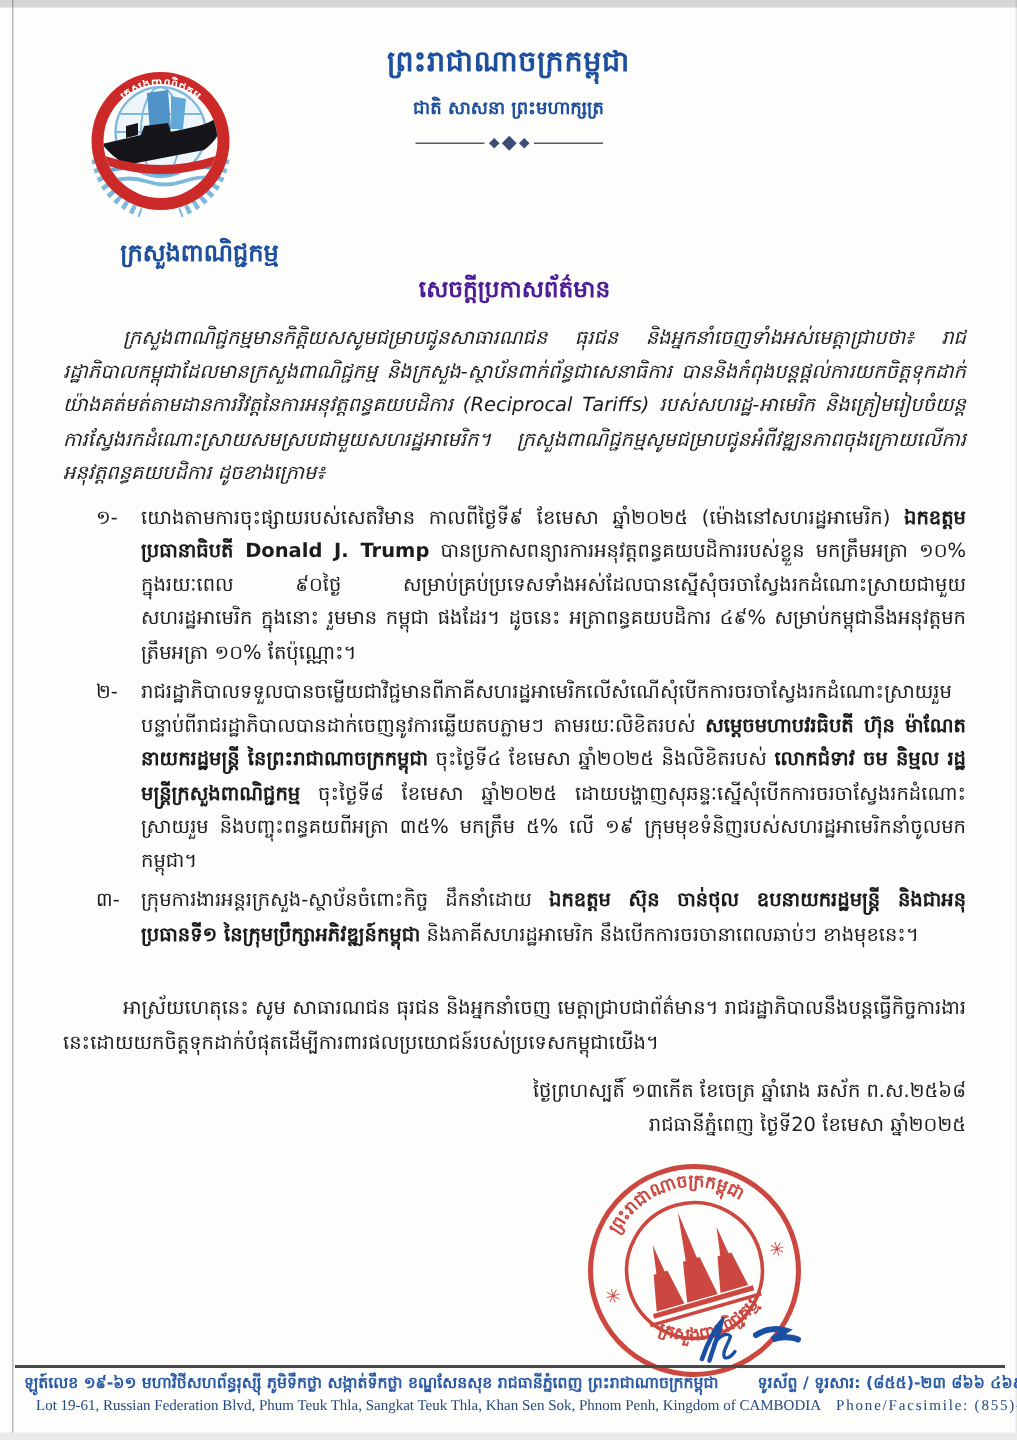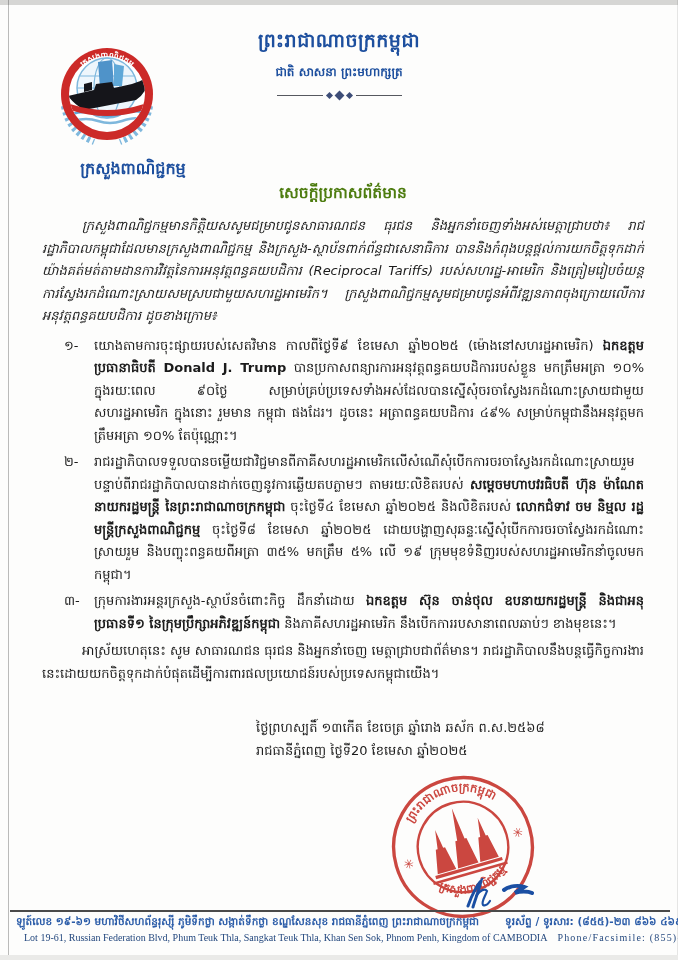--- a/index.html
+++ b/index.html
@@ -24,31 +24,31 @@
   .divider .dia{width:5px;height:5px;background:#3d4d77;transform:rotate(45deg);}
   .divider .dia.big{width:7px;height:7px;}
 
   
   .logo{position:absolute;left:54px;top:44px;width:106px;height:106px;}
   .ministry-name{position:absolute;left:30px;top:158px;width:206px;text-align:center;
     color:#1d4f9e;font-weight:bold;font-size:16px;}
 
   
   .content{position:absolute;top:183px;left:42px;right:34px;}
-  .doc-title{text-align:center;font-weight:bold;font-size:15.5px;color:#4d7c0f;}
+  .doc-title{text-align:center;font-weight:bold;font-size:15.5px;color:#4c1d95;}
   .para{font-size:13px;line-height:22.5px;text-align:justify;margin:0;}
   .intro{margin-top:9px;text-indent:40px;font-style:italic;}
   .list{margin-top:7px;padding-left:22px;}
   .list-item{position:relative;padding-left:30px;font-size:13px;line-height:22.5px;text-align:justify;margin-top:4px;}
   .num{position:absolute;left:0;top:0;}
   .bold{font-weight:bold;}
-  .closing{margin-top:5px;text-indent:40px;}
-
-  
-  .dateblock{position:absolute;top:716px;left:256px;width:388px;text-align:left;
+  .closing{margin-top:27px;text-indent:40px;}
+
+  
+  .dateblock{position:absolute;top:716px;left:256px;width:388px;text-align:right;
     font-size:13px;line-height:23px;color:#1b1b1b;}
 
   
   .stamp{position:absolute;left:386px;top:770px;width:154px;height:154px;transform:rotate(-16deg);opacity:.92;}
   .stamp svg{width:100%;height:100%;}
   .stamp text{font-family:"DejaVu Sans", sans-serif;font-weight:bold;}
 
   
   .signature{position:absolute;left:460px;top:878px;width:80px;height:32px;}
 
@@ -132,21 +132,21 @@
       <div class="list-item">
         <span class="num">១-</span>
         <span>យោងតាមការចុះផ្សាយរបស់សេតវិមាន កាលពីថ្ងៃទី៩ ខែមេសា ឆ្នាំ២០២៥ (ម៉ោងនៅសហរដ្ឋអាមេរិក) </span><span class="bold">ឯកឧត្តមប្រធានាធិបតី Donald J. Trump</span><span> បានប្រកាសពន្យារការអនុវត្តពន្ធគយបដិការរបស់ខ្លួន មកត្រឹមអត្រា ១០% ក្នុងរយៈពេល ៩០ថ្ងៃ សម្រាប់គ្រប់ប្រទេសទាំងអស់ដែលបានស្នើសុំចរចាស្វែងរកដំណោះស្រាយជាមួយសហរដ្ឋអាមេរិក ក្នុងនោះ រួមមាន កម្ពុជា ផងដែរ។ ដូចនេះ អត្រាពន្ធគយបដិការ ៤៩% សម្រាប់កម្ពុជានឹងអនុវត្តមកត្រឹមអត្រា ១០% តែប៉ុណ្ណោះ។</span>
       </div>
       <div class="list-item">
         <span class="num">២-</span>
         <span>រាជរដ្ឋាភិបាលទទួលបានចម្លើយជាវិជ្ជមានពីភាគីសហរដ្ឋអាមេរិកលើសំណើសុំបើកការចរចាស្វែងរកដំណោះស្រាយរួម បន្ទាប់ពីរាជរដ្ឋាភិបាលបានដាក់ចេញនូវការឆ្លើយតបភ្លាមៗ តាមរយៈលិខិតរបស់ </span><span class="bold">សម្តេចមហាបវរធិបតី ហ៊ុន ម៉ាណែត នាយករដ្ឋមន្ត្រី នៃព្រះរាជាណាចក្រកម្ពុជា</span><span> ចុះថ្ងៃទី៤ ខែមេសា ឆ្នាំ២០២៥ និងលិខិតរបស់ </span><span class="bold">លោកជំទាវ ចម និម្មល រដ្ឋមន្ត្រីក្រសួងពាណិជ្ជកម្ម</span><span> ចុះថ្ងៃទី៨ ខែមេសា ឆ្នាំ២០២៥ ដោយបង្ហាញសុឆន្ទៈស្នើសុំបើកការចរចាស្វែងរកដំណោះស្រាយរួម និងបញ្ចុះពន្ធគយពីអត្រា ៣៥% មកត្រឹម ៥% លើ ១៩ ក្រុមមុខទំនិញរបស់សហរដ្ឋអាមេរិកនាំចូលមកកម្ពុជា។</span>
       </div>
       <div class="list-item">
         <span class="num">៣-</span>
-        <span>ក្រុមការងារអន្តរក្រសួង-ស្ថាប័នចំពោះកិច្ច ដឹកនាំដោយ </span><span class="bold">ឯកឧត្តម ស៊ុន ចាន់ថុល ឧបនាយករដ្ឋមន្ត្រី និងជាអនុប្រធានទី១ នៃក្រុមប្រឹក្សាអភិវឌ្ឍន៍កម្ពុជា</span><span> និងភាគីសហរដ្ឋអាមេរិក នឹងបើកការរបសានាពេលឆាប់ៗ ខាងមុខនេះ។</span>
+        <span>ក្រុមការងារអន្តរក្រសួង-ស្ថាប័នចំពោះកិច្ច ដឹកនាំដោយ </span><span class="bold">ឯកឧត្តម ស៊ុន ចាន់ថុល ឧបនាយករដ្ឋមន្ត្រី និងជាអនុប្រធានទី១ នៃក្រុមប្រឹក្សាអភិវឌ្ឍន៍កម្ពុជា</span><span> និងភាគីសហរដ្ឋអាមេរិក នឹងបើកការចរចានាពេលឆាប់ៗ ខាងមុខនេះ។</span>
       </div>
     </div>
 
     <p class="para closing">អាស្រ័យហេតុនេះ សូម សាធារណជន ធុរជន និងអ្នកនាំចេញ មេត្តាជ្រាបជាព័ត៌មាន។ រាជរដ្ឋាភិបាលនឹងបន្តធ្វើកិច្ចការងារនេះដោយយកចិត្តទុកដាក់បំផុតដើម្បីការពារផលប្រយោជន៍របស់ប្រទេសកម្ពុជាយើង។</p>
   </div>
 
   <div class="dateblock">
     <div>ថ្ងៃព្រហស្បតិ៍ ១៣កើត ខែចេត្រ ឆ្នាំរោង ឆស័ក ព.ស.២៥៦៨</div>
     <div>រាជធានីភ្នំពេញ ថ្ងៃទី20 ខែមេសា ឆ្នាំ២០២៥</div>
   </div>

